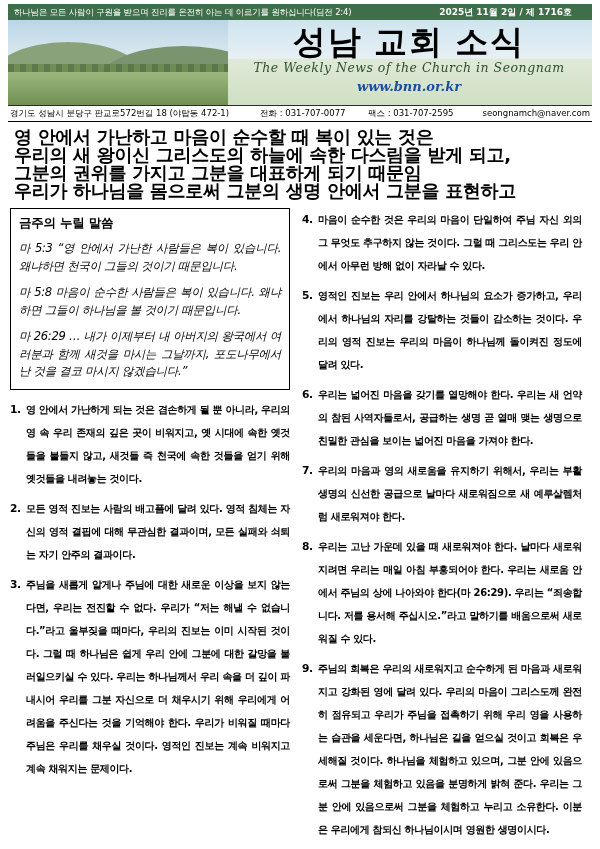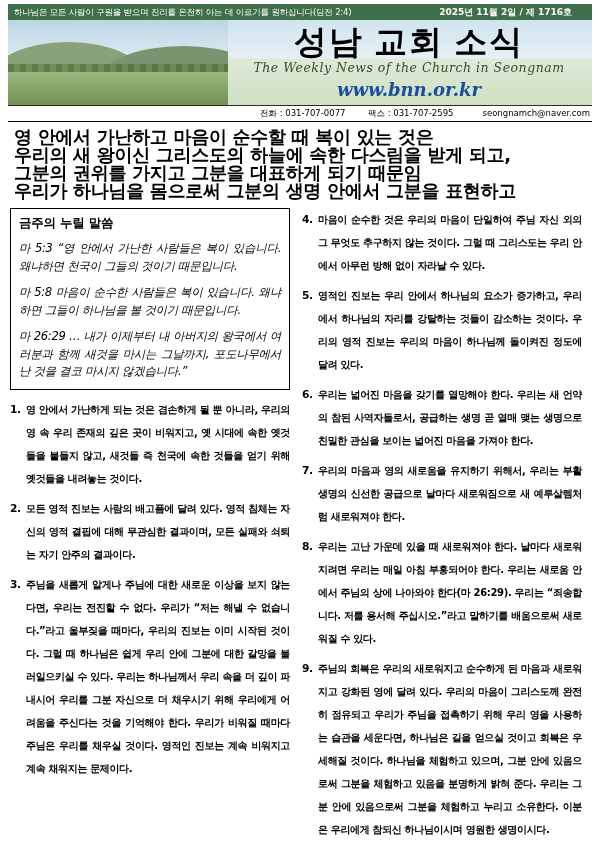--- a/index.html
+++ b/index.html
@@ -73,38 +73,38 @@
     position: absolute; left: 0; top: 44px; width: 220px; height: 12px;
     background: repeating-linear-gradient(90deg, #53703f 0 6px, #688a4e 6px 12px);
     opacity: .8;
   }
   .title-wrap {
     position: absolute;
     left: 222px; right: 4px; top: 2px;
     text-align: center;
   }
   .paper-title {
-    font-family: Liberation Serif, serif;
+    font-family: Liberation Sans, sans-serif;
     font-size: 33px;
     font-weight: bold;
     letter-spacing: 2px;
     line-height: 40px;
     color: #000;
   }
   .paper-subtitle {
     font-family: "DejaVu Serif", "Liberation Serif", serif;
     font-size: 12.5px;
     font-style: italic;
     color: #2d4f2d;
     margin-top: -2px;
     letter-spacing: .5px;
   }
   .paper-url {
     font-family: "DejaVu Serif", "Liberation Serif", serif;
-    font-size: 18px;
+    font-size: 13px;
     font-weight: bold;
     font-style: italic;
     color: #1a4fa0;
     margin-top: 4px;
   }
 
   
   .contact-bar {
     height: 16px;
     border-bottom: 1px solid #000;
@@ -202,20 +202,21 @@
       <div class="field"></div>
     </div>
     <div class="title-wrap">
       <div class="paper-title">성남 교회 소식</div>
       <div class="paper-subtitle">The Weekly News of the Church in Seongnam</div>
       <div class="paper-url">www.bnn.or.kr</div>
     </div>
   </div>
 
   <div class="contact-bar">
+    <span class="addr">경기도 성남시 분당구 판교로572번길 18 (야탑동 472-1)</span>
     <span class="tel">전화 : 031-707-0077</span>
     <span class="fax">팩스 : 031-707-2595</span>
     <span class="mail">seongnamch@naver.com</span>
   </div>
 
   <div class="headline">
     <div>영 안에서 가난하고 마음이 순수할 때 복이 있는 것은</div>
     <div>우리의 새 왕이신 그리스도의 하늘에 속한 다스림을 받게 되고,</div>
     <div>그분의 권위를 가지고 그분을 대표하게 되기 때문임</div>
     <div>우리가 하나님을 몸으로써 그분의 생명 안에서 그분을 표현하고</div>

